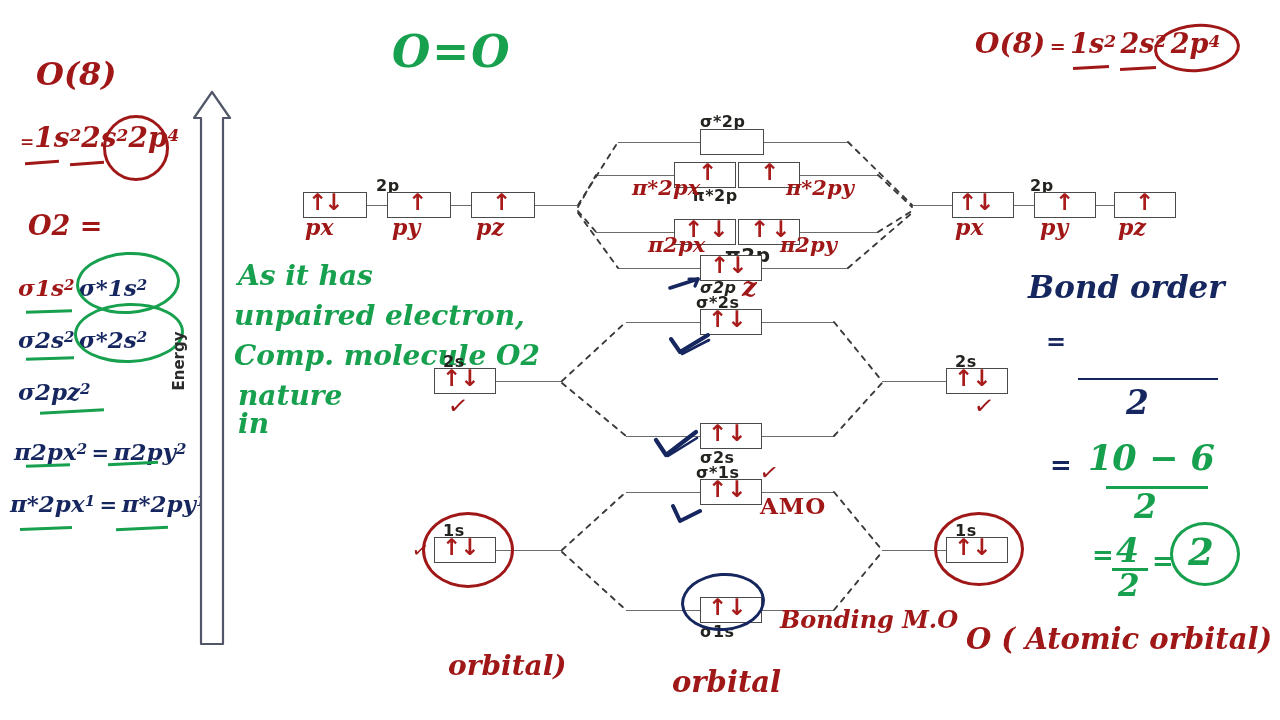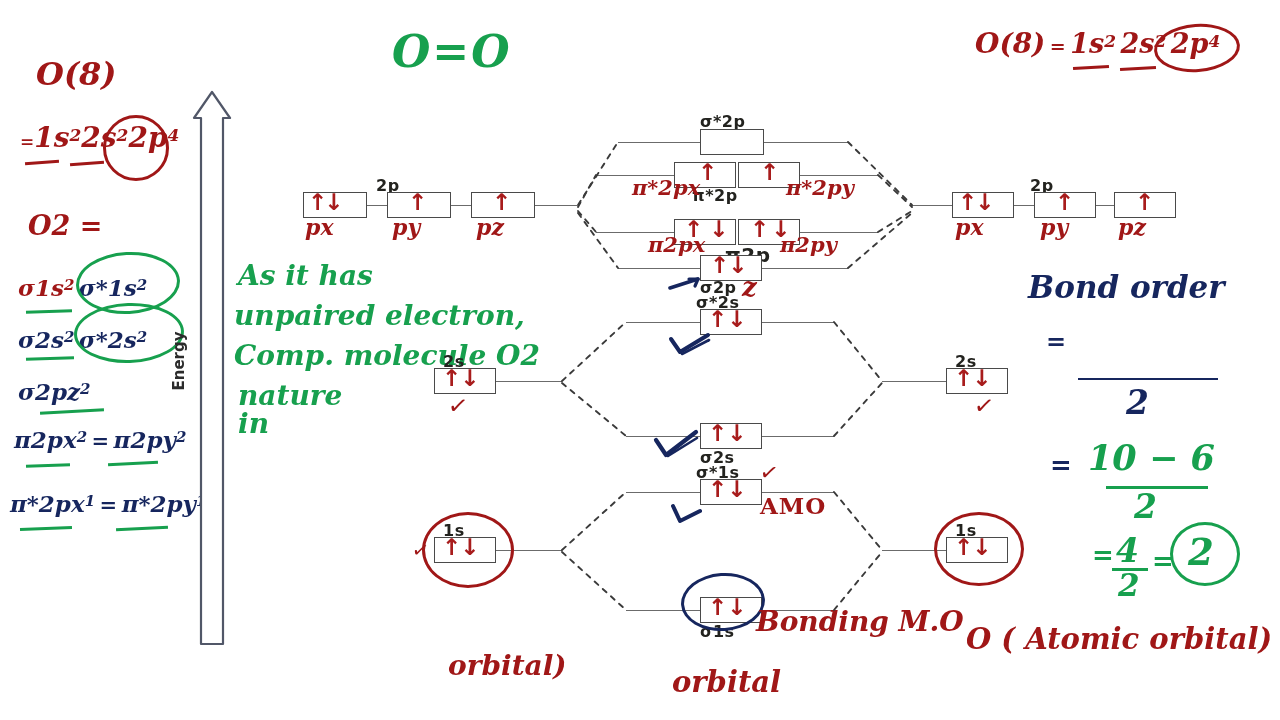--- a/index.html
+++ b/index.html
@@ -87,21 +87,21 @@
     <span class="ink navy" style="font-size:23px;">σ*2s</span><span class="ink navy" style="font-size:15px;vertical-align:super;">2</span>
   </div>
   <div class="uline u-green" style="left:26px;top:357px;width:48px;transform:rotate(-2deg);"></div>
   <div class="ellipse ell-green" style="left:74px;top:303px;width:110px;height:60px;transform:rotate(-2deg);"></div>
 
   <div class="abs" style="left:18px;top:380px;">
     <span class="ink navy" style="font-size:23px;">σ2pz</span><span class="ink navy" style="font-size:15px;vertical-align:super;">2</span>
   </div>
   <div class="uline u-green" style="left:40px;top:410px;width:64px;transform:rotate(-3deg);"></div>
 
-  <div class="abs" style="left:14px;top:428px;">
+  <div class="abs" style="left:14px;top:440px;">
     <span class="ink navy" style="font-size:23px;">π2px</span><span class="ink navy" style="font-size:15px;vertical-align:super;">2</span>
     <span class="ink navy" style="font-size:21px;">=</span>
     <span class="ink navy" style="font-size:23px;">π2py</span><span class="ink navy" style="font-size:15px;vertical-align:super;">2</span>
   </div>
   <div class="uline u-green" style="left:26px;top:464px;width:44px;transform:rotate(-2deg);"></div>
   <div class="uline u-green" style="left:108px;top:462px;width:50px;transform:rotate(-3deg);"></div>
 
   <div class="abs" style="left:10px;top:492px;">
     <span class="ink navy" style="font-size:23px;">π*2px</span><span class="ink navy" style="font-size:15px;vertical-align:super;">1</span>
     <span class="ink navy" style="font-size:21px;">=</span>
@@ -212,21 +212,21 @@
   <div class="plabel" style="position:absolute;left:697px;top:243px;font-size:20px;margin-left:28px;">π2p</div>
   <div class="lvl" style="left:596px;top:232px;width:78px;"></div>
   <div class="box" style="left:674px;top:219px;width:62px;height:26px;"></div>
   <div class="earr" style="left:684px;top:218px;font-size:23px;">↑<span style="margin-left:6px;">↓</span></div>
   <div class="box" style="left:738px;top:219px;width:62px;height:26px;"></div>
   <div class="earr" style="left:750px;top:218px;font-size:23px;">↑<span style="margin-left:2px;">↓</span></div>
   <div class="lvl" style="left:800px;top:232px;width:78px;"></div>
   <div class="ink red" style="position:absolute;left:648px;top:234px;font-size:21px;">π2px</div>
   <div class="ink red" style="position:absolute;left:780px;top:234px;font-size:21px;">π2py</div>
 
-  <div class="plabel" style="position:absolute;left:700px;top:278px;font-size:16px;">σ2p</div>
+  <div class="plabel" style="position:absolute;left:700px;top:278px;font-size:16px;font-style:italic;">σ2p</div>
   <div class="lvl" style="left:618px;top:268px;width:82px;"></div>
   <div class="box" style="left:700px;top:255px;width:62px;height:26px;"></div>
   <div class="earr" style="left:710px;top:254px;font-size:23px;">↑<span style="margin-left:-1px;">↓</span></div>
   <div class="lvl" style="left:762px;top:268px;width:86px;"></div>
   <div class="ink red" style="position:absolute;left:742px;top:274px;font-size:26px;">z</div>
   <svg class="abs" style="left:668px;top:276px;" width="34" height="16" viewBox="0 0 34 16">
     <path d="M2,12 L30,3" stroke="#16265e" stroke-width="3.6" fill="none" stroke-linecap="round"></path>
     <path d="M30,3 L21,3 M30,3 L27,10" stroke="#16265e" stroke-width="3.2" fill="none" stroke-linecap="round"></path>
   </svg>
 
@@ -260,21 +260,21 @@
   <svg class="abs" style="left:670px;top:502px;" width="34" height="24" viewBox="0 0 34 24">
     <path d="M3,4 L10,19 L30,9" stroke="#16265e" stroke-width="4" fill="none" stroke-linecap="round" stroke-linejoin="round"></path>
   </svg>
 
   <div class="plabel" style="position:absolute;left:700px;top:622px;font-size:16px;">σ1s</div>
   <div class="lvl" style="left:626px;top:610px;width:74px;"></div>
   <div class="box" style="left:700px;top:597px;width:62px;height:26px;"></div>
   <div class="earr" style="left:708px;top:596px;font-size:23px;">↑<span style="margin-left:0px;">↓</span></div>
   <div class="lvl" style="left:762px;top:610px;width:72px;"></div>
   <div class="ellipse ell-navy" style="left:681px;top:573px;width:84px;height:58px;transform:rotate(-4deg);"></div>
-  <div class="ink red" style="position:absolute;left:756px;top:608px;font-size:28px;">Bonding M.O</div>
+  <div class="ink red" style="position:absolute;left:780px;top:608px;font-size:24px;">Bonding M.O</div>
 
   <div class="abs ink red" style="left:672px;top:668px;font-size:29px;">orbital</div>
 
   <svg class="abs" style="left:0;top:0;pointer-events:none;" width="1280" height="720">
     <g stroke="#3a3a3a" stroke-width="1.9" fill="none" stroke-dasharray="5,6" stroke-linecap="round">
 
       <path d="M578,205 L618,142"></path>
       <path d="M578,207 L596,175"></path>
       <path d="M578,211 L596,232"></path>
       <path d="M578,213 L618,268"></path>

